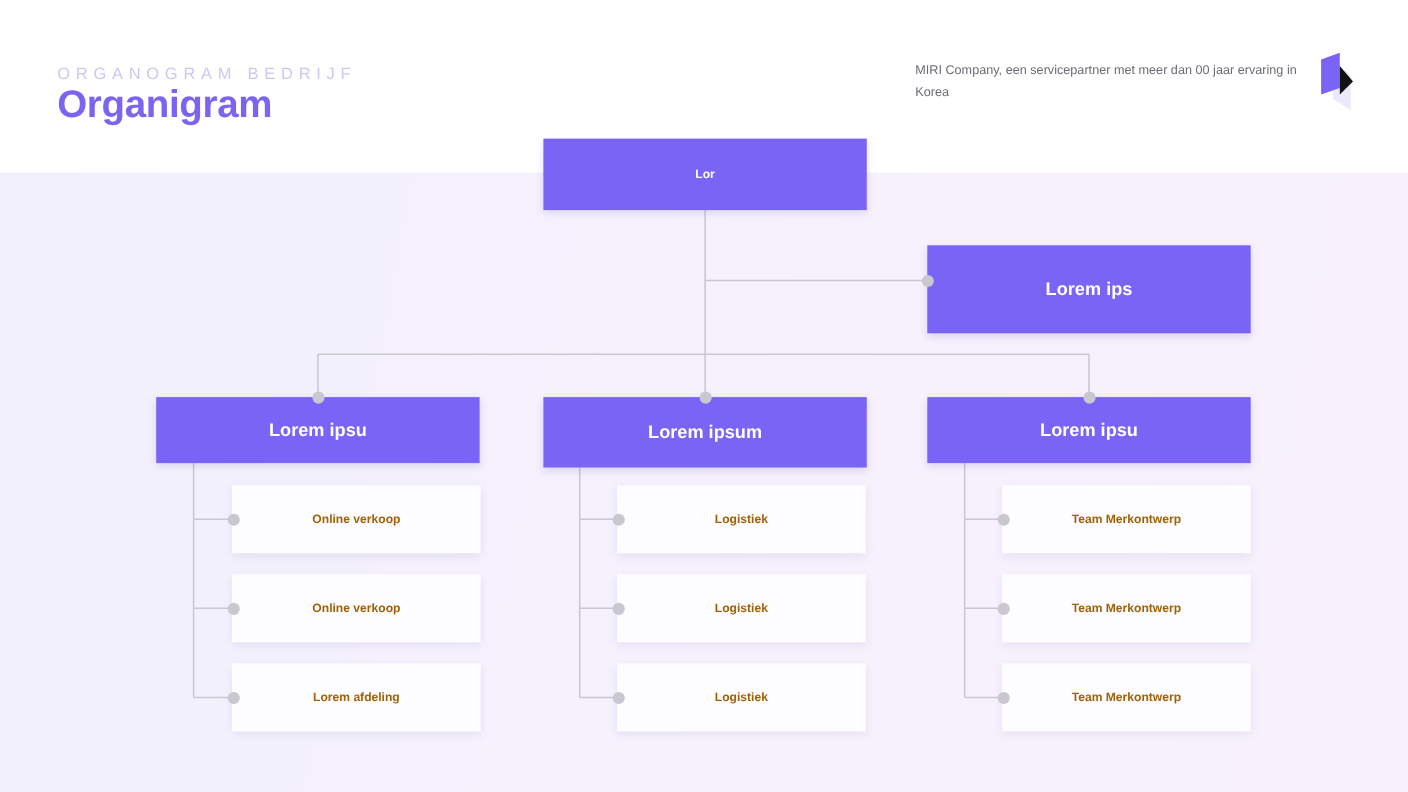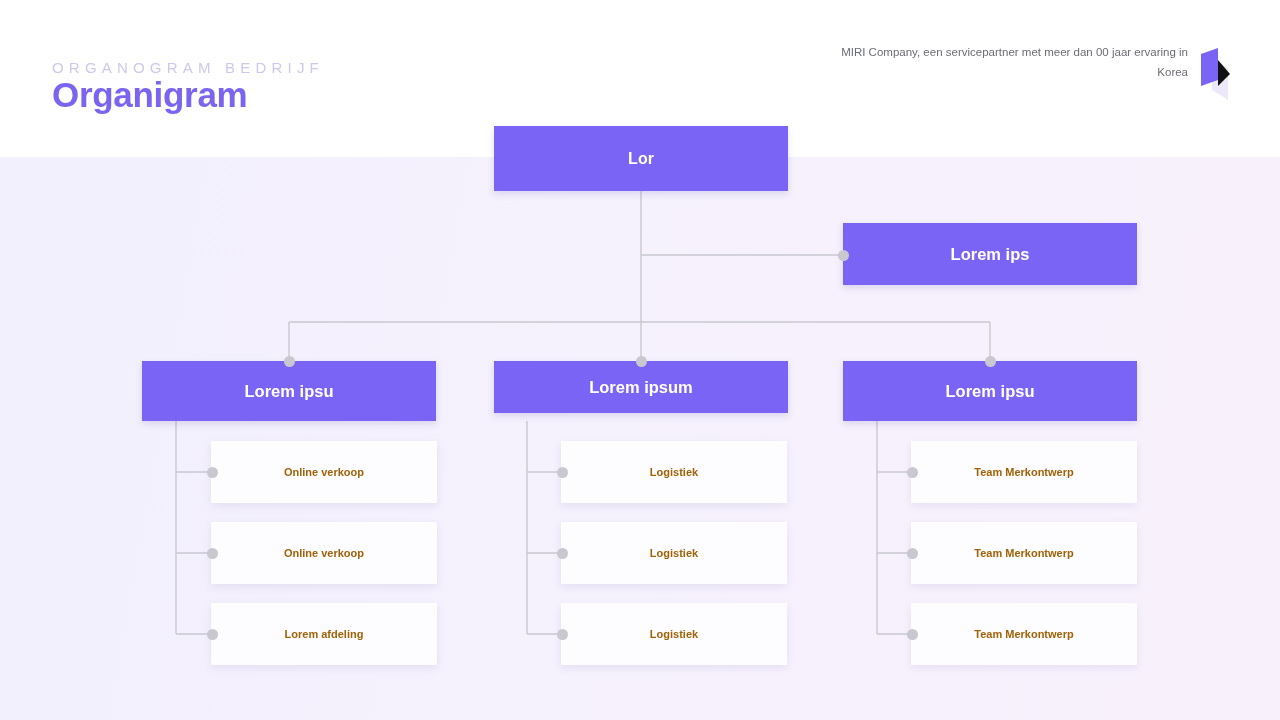--- a/index.html
+++ b/index.html
@@ -54,23 +54,22 @@
     font-size: 15px;
     font-weight: normal;
     color: #cdc8ee;
     letter-spacing: 5.2px;
     white-space: nowrap;
   }
 
   #header-note {
     position: absolute;
     right: 92px;
-    top: 42px;
+    top: 54px;
     width: 356px;
-    text-align: right;
     font-size: 11.5px;
     line-height: 1.75;
     color: #6b6b75;
     z-index: 3;
   }
 
   #brand-logo {
     position: absolute;
     left: 1190px;
     top: 46px;
@@ -109,21 +108,21 @@
     z-index: 3;
   }
   .node-purple {
     background: #7a64f5;
     color: #ffffff;
     font-weight: bold;
     font-size: 16.5px;
     box-shadow: 0 3px 7px rgba(90, 70, 170, 0.17);
   }
   .node-root {
-    font-size: 16px;
+    font-size: 11px;
   }
   .node-card {
     background: #fdfcfe;
     color: #a16207;
     font-weight: bold;
     font-size: 11px;
     box-shadow: 0 3px 8px rgba(120, 105, 175, 0.13);
   }
 </style>
 </head>
@@ -189,24 +188,24 @@
   <div class="dot" style="left:562px; top:472px;"></div>
   <div class="dot" style="left:562px; top:553px;"></div>
   <div class="dot" style="left:562px; top:634px;"></div>
 
   <div class="dot" style="left:912px; top:472px;"></div>
   <div class="dot" style="left:912px; top:553px;"></div>
   <div class="dot" style="left:912px; top:634px;"></div>
 
   <div class="node node-purple node-root" style="left:494px; top:126px; width:294px; height:65px;">Lor</div>
 
-  <div class="node node-purple" style="left:843px; top:223px; width:294px; height:62px;">Lorem ips</div>
+  <div class="node node-purple" style="left:843px; top:223px; width:294px; height:80px;">Lorem ips</div>
 
   <div class="node node-purple" style="left:142px; top:361px; width:294px; height:60px;">Lorem ipsu</div>
-  <div class="node node-purple" style="left:494px; top:361px; width:294px; height:52px;">Lorem ipsum</div>
+  <div class="node node-purple" style="left:494px; top:361px; width:294px; height:64px;">Lorem ipsum</div>
   <div class="node node-purple" style="left:843px; top:361px; width:294px; height:60px;">Lorem ipsu</div>
 
   <div class="node node-card" style="left:211px; top:441px; width:226px; height:62px;">Online verkoop</div>
   <div class="node node-card" style="left:211px; top:522px; width:226px; height:62px;">Online verkoop</div>
   <div class="node node-card" style="left:211px; top:603px; width:226px; height:62px;">Lorem afdeling</div>
 
   <div class="node node-card" style="left:561px; top:441px; width:226px; height:62px;">Logistiek</div>
   <div class="node node-card" style="left:561px; top:522px; width:226px; height:62px;">Logistiek</div>
   <div class="node node-card" style="left:561px; top:603px; width:226px; height:62px;">Logistiek</div>
 

